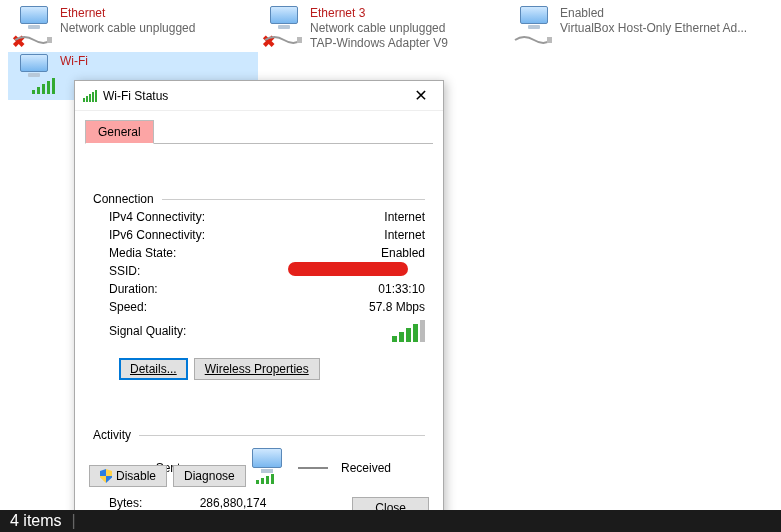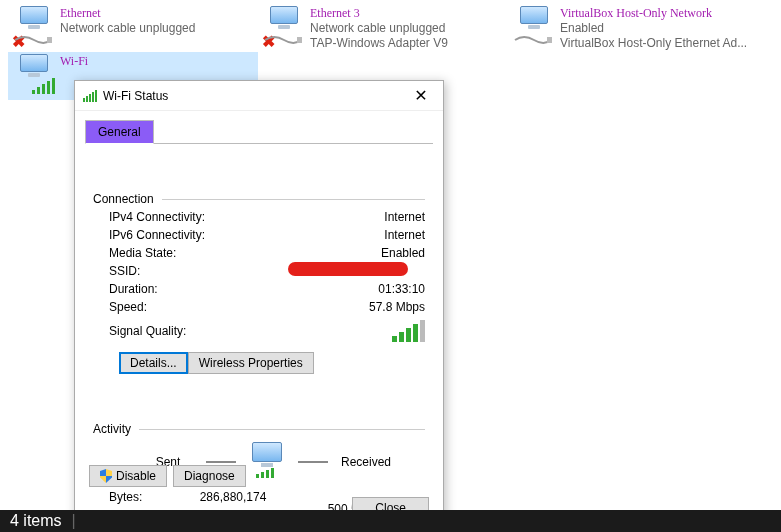--- a/index.html
+++ b/index.html
@@ -34,21 +34,21 @@
     width: 44px;
     height: 44px;
     position: relative;
     flex-shrink: 0;
   }
   .adapter .text-area {
     padding-left: 4px;
     line-height: 1.25;
     overflow: hidden;
   }
-  .adapter .name { color: #a21caf; white-space: nowrap; overflow: hidden; text-overflow: ellipsis; font-family: Liberation Serif, serif; }
+  .adapter .name { color: #b91c1c; white-space: nowrap; overflow: hidden; text-overflow: ellipsis; }
   .adapter .status { color: #666; white-space: nowrap; overflow: hidden; text-overflow: ellipsis; }
   .adapter .desc { color: #666; white-space: nowrap; overflow: hidden; text-overflow: ellipsis; }
 
   
   .net-icon {
     position: absolute; left: 2px; top: 0; width: 40px; height: 28px;
   }
   .net-icon .screen {
     position: absolute; left: 6px; top: 0; width: 28px; height: 18px;
     background: linear-gradient(#cfe8ff,#79b7ef);
@@ -113,21 +113,21 @@
 
   .tabstrip {
     margin: 8px 10px 0 10px;
     border-bottom: 1px solid #bbb;
     display:flex;
   }
   .tab {
     padding: 4px 12px;
     border: 1px solid #bbb;
     border-bottom: 1px solid #fff;
-    background: #8b5cf6;
+    background: #fca5a5;
     position: relative; top: 1px;
   }
 
   .group {
     margin: 10px 18px 0 18px;
   }
   .group-title {
     display:flex; align-items:center; gap:8px;
     color:#000;
     margin-top:48px;
@@ -155,21 +155,21 @@
   }
   .sigbars { display:flex; align-items:flex-end; gap:2px;}
   .sigbars span{ width:5px; background:#3a3;}
   .sigbars span.dim{ background:#bbb;}
   .sigbars span:nth-child(1){height:6px;}
   .sigbars span:nth-child(2){height:10px;}
   .sigbars span:nth-child(3){height:14px;}
   .sigbars span:nth-child(4){height:18px;}
   .sigbars span:nth-child(5){height:22px;}
 
-  .btnrow { margin: 10px 0 0 26px; display:flex; gap:0; }
+  .btnrow { margin: 16px 0 0 26px; display:flex; gap:6px;text-decoration:underline; }
   .btn {
     background:#e1e1e1; border:1px solid #adadad;
     padding: 3px 10px; font-size:12px; cursor:default;
     display:inline-flex; align-items:center; gap:4px;
   }
   .btn.focus { border:2px solid #0078d7; padding:2px 9px; }
 
   .activity-visual {
     margin: 6px 0 0 16px;
     display:flex; align-items:center; justify-content:center; gap:8px;
@@ -263,21 +263,20 @@
       <div class="net-icon">
           <div class="screen"></div>
           <div class="base"></div>
         </div>
       <div class="cable"><svg viewBox="0 0 38 12">
             <path d="M1 6 Q10 0 20 6 T37 6" stroke="#999" stroke-width="2" fill="none"></path>
             <rect x="33" y="3" width="5" height="6" fill="#bbb"></rect>
           </svg></div>
     </div>
     <div class="text-area">
-      <div class="name">VirtualBox Host-Only Network</div>
       <div class="status">Enabled</div>
       <div class="desc">VirtualBox Host-Only Ethernet Ad...</div>
     </div>
   </div>
 
   <div class="adapter selected">
     <div class="icon-area">
       <div class="net-icon">
           <div class="screen"></div>
           <div class="base"></div>

